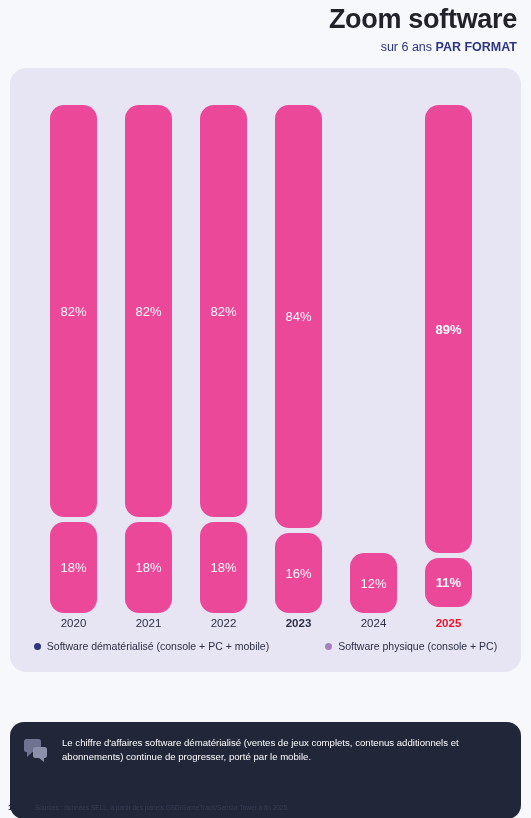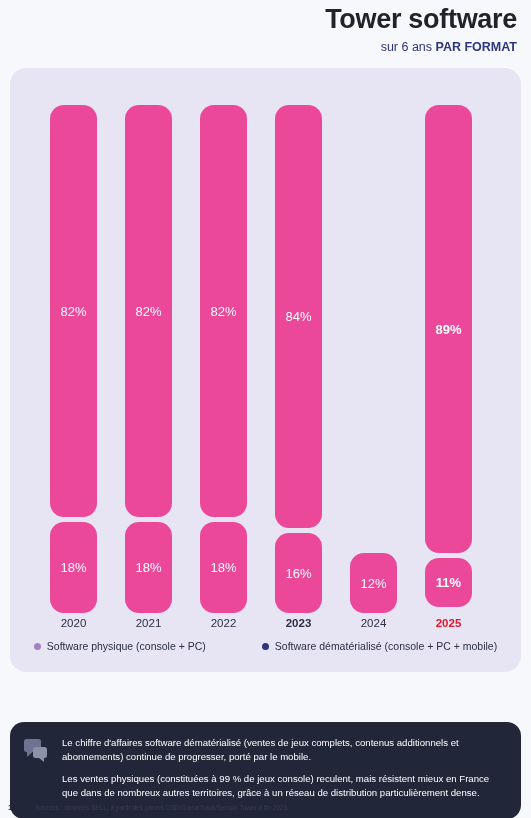--- a/index.html
+++ b/index.html
@@ -140,21 +140,21 @@
     align-items: baseline;
     gap: 18px;
   }
   #page-number { font-size: 8px; font-weight: bold; color: #23263b; }
   #sources-text { font-size: 6.5px; color: #3a3d52; }
 </style>
 </head>
 <body>
 
 <div id="header">
-  <div id="page-title">Tower software</div>
+  <div id="page-title">Zoom software</div>
   <div id="page-subtitle">
     <span class="light">sur 6 ans </span><span>PAR FORMAT</span>
   </div>
 </div>
 
 <div id="chart-card">
   <div id="plot">
       <div class="bar-group" style="left: 40px; top: 0px; height: 545px;">
         <div class="seg seg-digital" style="top: 37px; height: 412px;">
           <span class="seg-label">82%</span>
@@ -203,41 +203,40 @@
         </div>
         <div class="seg seg-physical highlight" style="top: 490px; height: 49px;">
           <span class="seg-label">11%</span>
         </div>
       </div>
       <div class="year-label highlight" style="left: 415px;">2025</div>
     </div>
 
   <div id="legend">
       <div class="legend-item">
+        <span class="legend-dot" style="background: rgb(45, 53, 128);"></span>
+        <span>Software dématérialisé (console + PC + mobile)</span>
+      </div>
+      <div class="legend-item">
         <span class="legend-dot" style="background: rgb(166, 129, 194);"></span>
         <span>Software physique (console + PC)</span>
-      </div>
-      <div class="legend-item">
-        <span class="legend-dot" style="background: rgb(45, 53, 128);"></span>
-        <span>Software dématérialisé (console + PC + mobile)</span>
       </div>
     </div>
 </div>
 
 <div id="callout">
   <div id="callout-icon">
     <svg width="26" height="24" viewBox="0 0 26 24" aria-hidden="true">
       <rect x="0" y="0" width="17" height="13" rx="2.5" fill="#6f738f"></rect>
       <path d="M3 13 L3 18 L8.5 13 Z" fill="#6f738f"></path>
       <rect x="9" y="8" width="14" height="11" rx="2.5" fill="#8c90a8"></rect>
       <path d="M20 19 L20 23 L15 19 Z" fill="#8c90a8"></path>
     </svg>
   </div>
   <div id="callout-body">
       <p>Le chiffre d'affaires software dématérialisé (ventes de jeux complets, contenus additionnels et abonnements) continue de progresser, porté par le mobile.</p>
-      <p>Les ventes physiques (constituées à 99 % de jeux console) reculent, mais résistent mieux en France que dans de nombreux autres territoires, grâce à un réseau de distribution particulièrement dense.</p>
     </div>
 </div>
 
 <div id="footer">
   <span id="page-number">10</span>
   <span id="sources-text">Sources : données SELL, à partir des panels GSD/GameTrack/Sensor Tower à fin 2025.</span>
 </div>
 
 </body></html>

